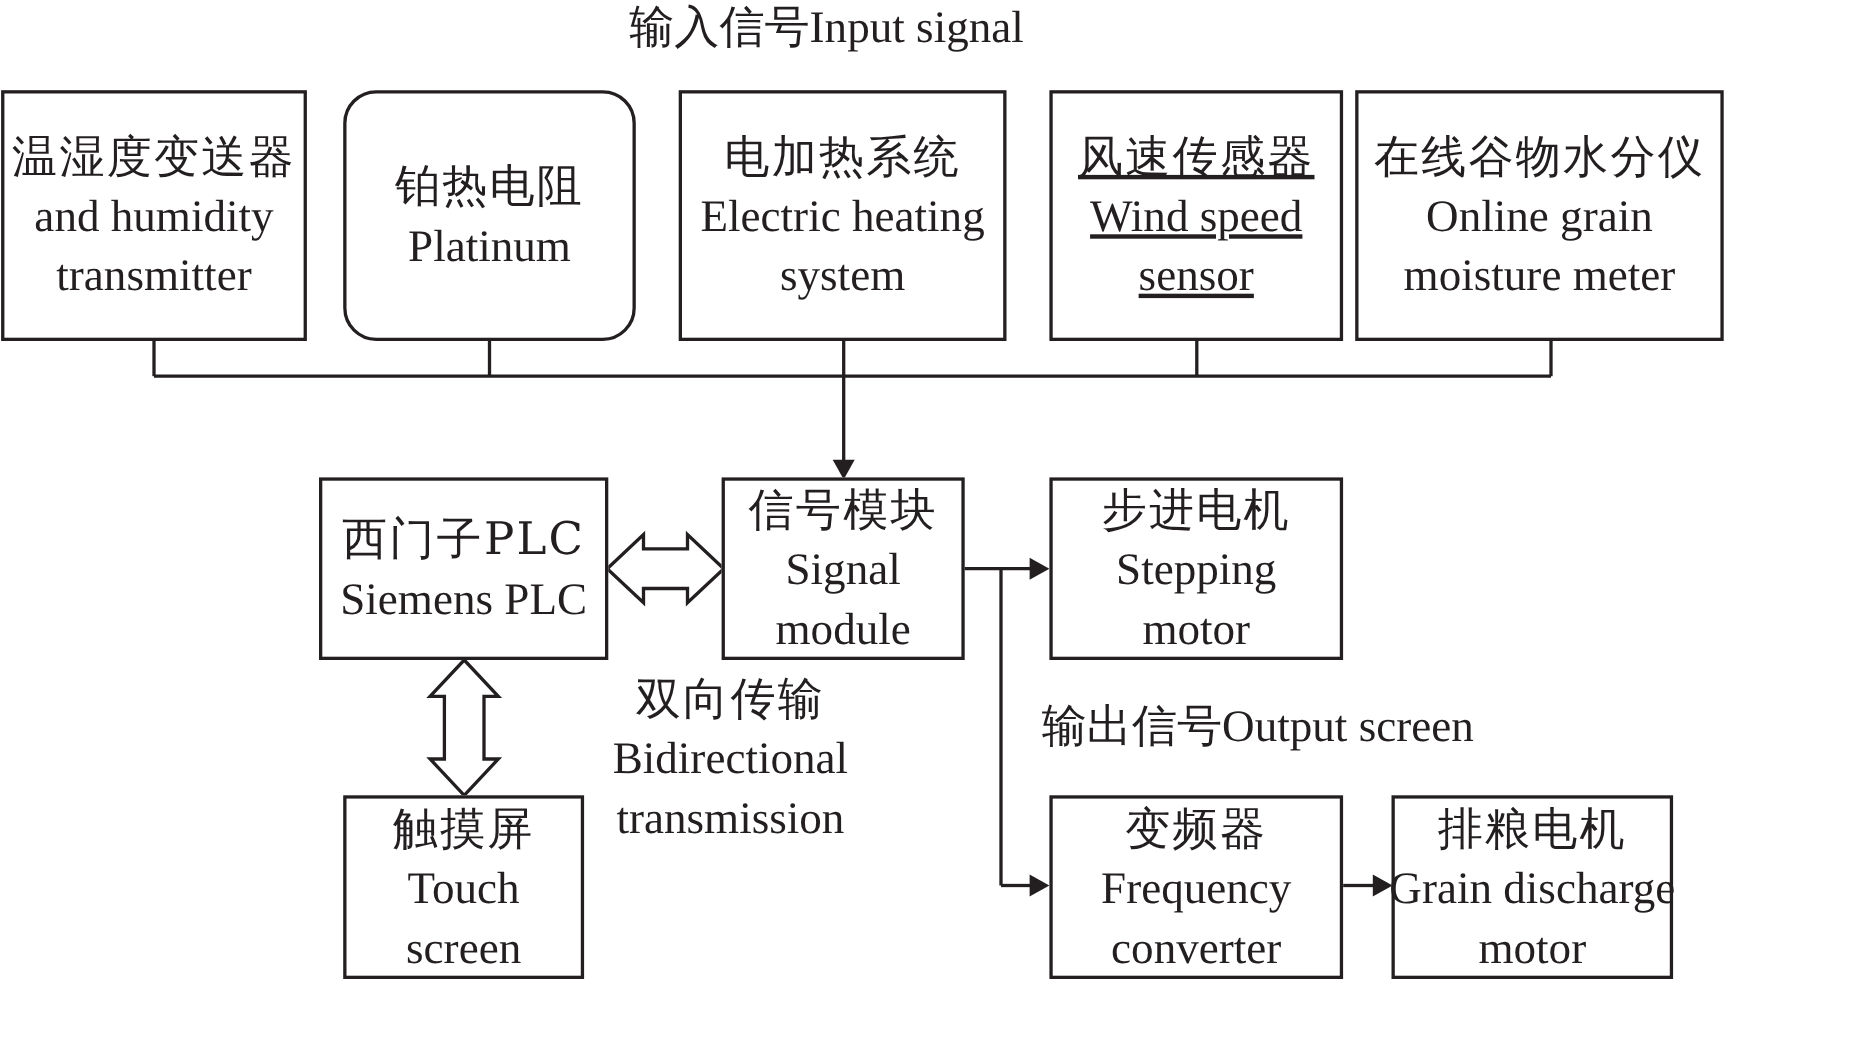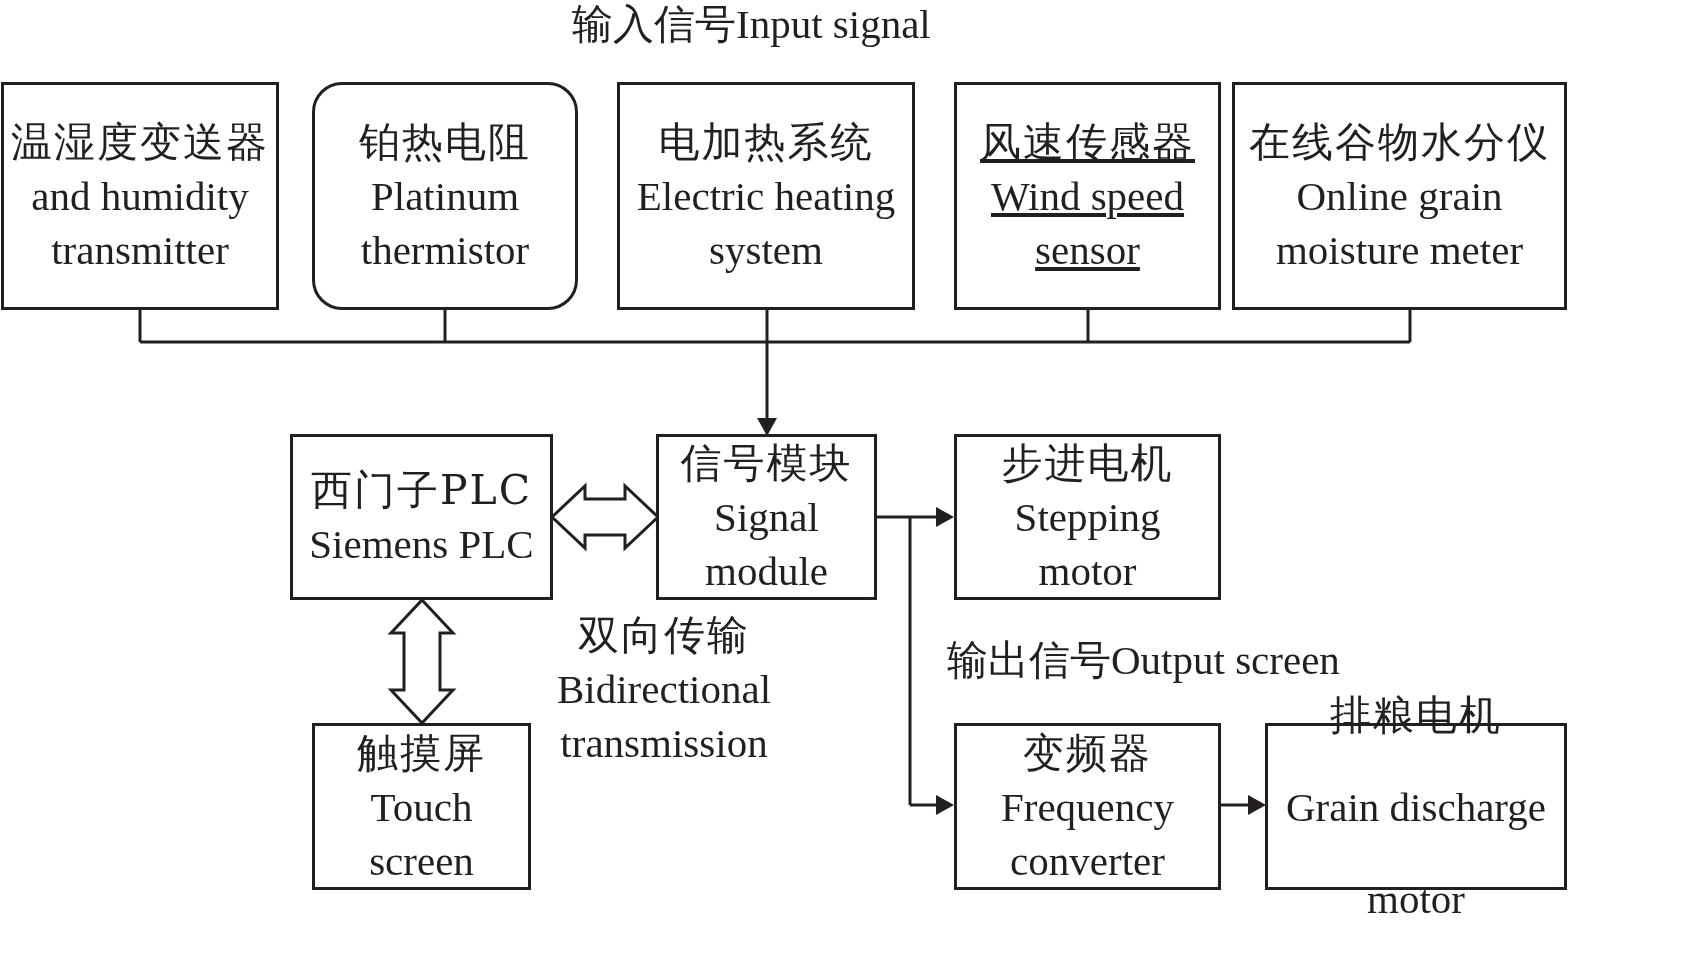--- a/index.html
+++ b/index.html
@@ -57,21 +57,20 @@
 
   <div class="box" style="left:1px; top:82px; width:278px; height:228px;">
     <span class="line zh">温湿度变送器</span>
     <span class="line">and humidity</span>
     <span class="line">transmitter</span>
   </div>
 
   <div class="box" style="left:312px; top:82px; width:266px; height:228px;border-radius:30px;">
     <span class="line zh">铂热电阻</span>
     <span class="line">Platinum</span>
-    <span class="line">thermistor</span>
   </div>
 
   <div class="box" style="left:617px; top:82px; width:298px; height:228px;">
     <span class="line zh">电加热系统</span>
     <span class="line">Electric heating</span>
     <span class="line">system</span>
   </div>
 
   <div class="box" style="left:954px; top:82px; width:267px; height:228px;text-decoration:underline;">
     <span class="line zh">风速传感器</span>
@@ -115,19 +114,19 @@
     <span class="line">Touch</span>
     <span class="line">screen</span>
   </div>
 
   <div class="box" style="left:954px; top:723px; width:267px; height:167px;">
     <span class="line zh">变频器</span>
     <span class="line">Frequency</span>
     <span class="line">converter</span>
   </div>
 
-  <div class="box" style="left:1265px; top:723px; width:302px; height:167px;gap:38px;">
+  <div class="box" style="left:1265px; top:723px; width:256px; height:167px;">
     <span class="line zh">排粮电机</span>
     <span class="line">Grain discharge</span>
     <span class="line">motor</span>
   </div>
 
 </div>
 
 </body></html>

